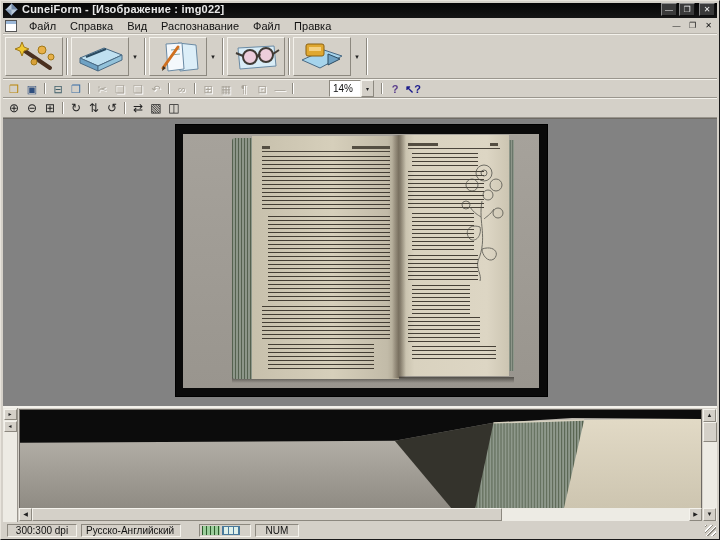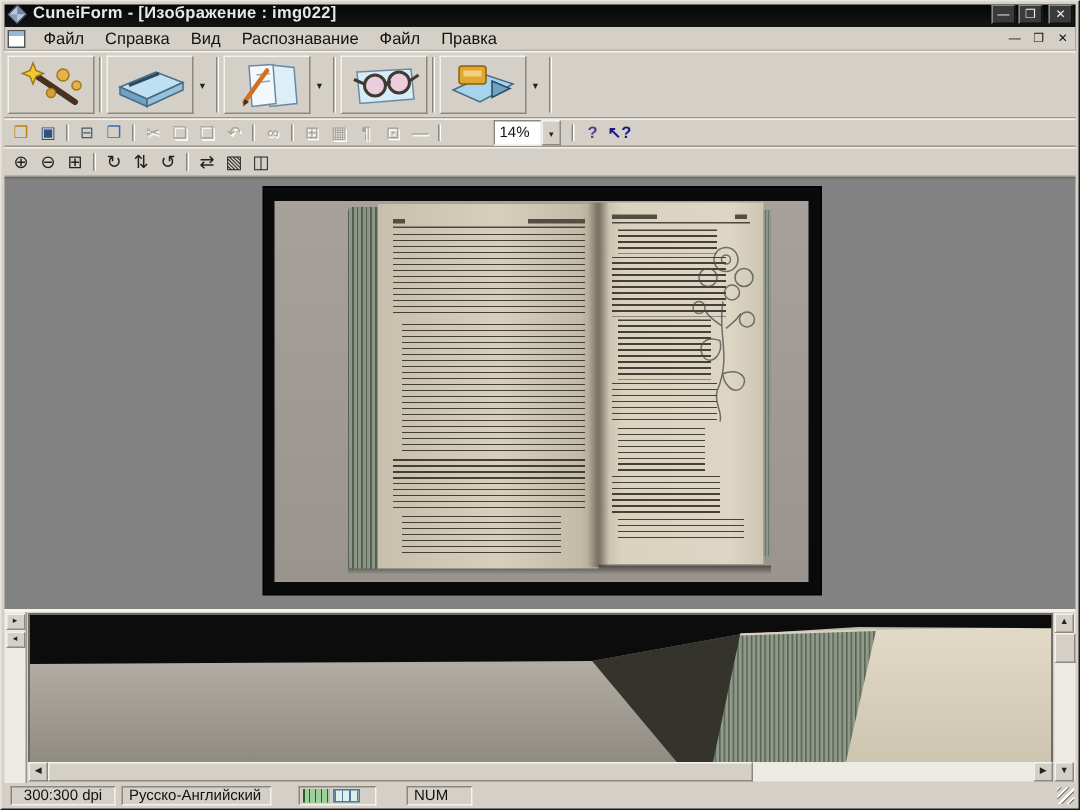--- a/index.html
+++ b/index.html
@@ -114,21 +114,21 @@
     padding:0 4px;line-height:11px;white-space:nowrap;overflow:hidden;}
   .sb-msg{flex:0 0 auto;width:396px;margin-left:1px;}
   .sb-dpi{width:70px;margin-left:4px;text-align:center;}
   .sb-lang{width:100px;margin-left:4px;}
   .sb-icons{width:52px;margin-left:18px;display:flex;align-items:center;gap:2px;padding:0 2px;}
   .kbd-icon1{width:18px;height:9px;background:
     repeating-linear-gradient(90deg,#2c5c2c 0 1px,#9ccf9c 1px 4px),
     repeating-linear-gradient(#2c5c2c 0 1px,#9ccf9c 1px 4px);}
   .kbd-icon2{width:18px;height:9px;background:
     repeating-linear-gradient(90deg,#4a7a9c 0 1px,#dff0ea 1px 5px);border:1px solid #4a7a9c;}
-  .sb-num{width:44px;margin-left:20px;text-align:left;}
+  .sb-num{width:44px;margin-left:4px;text-align:center;}
   .sb-grip{flex:1;position:relative;}
   .sb-grip::after{content:"";position:absolute;right:1px;bottom:1px;width:11px;height:11px;
     background:repeating-linear-gradient(135deg,#fff 0 1px,#8c887f 1px 2px,transparent 2px 4px);}
 </style>
 </head>
 <body>
 
 <div class="window">
 <div class="inner">
 

